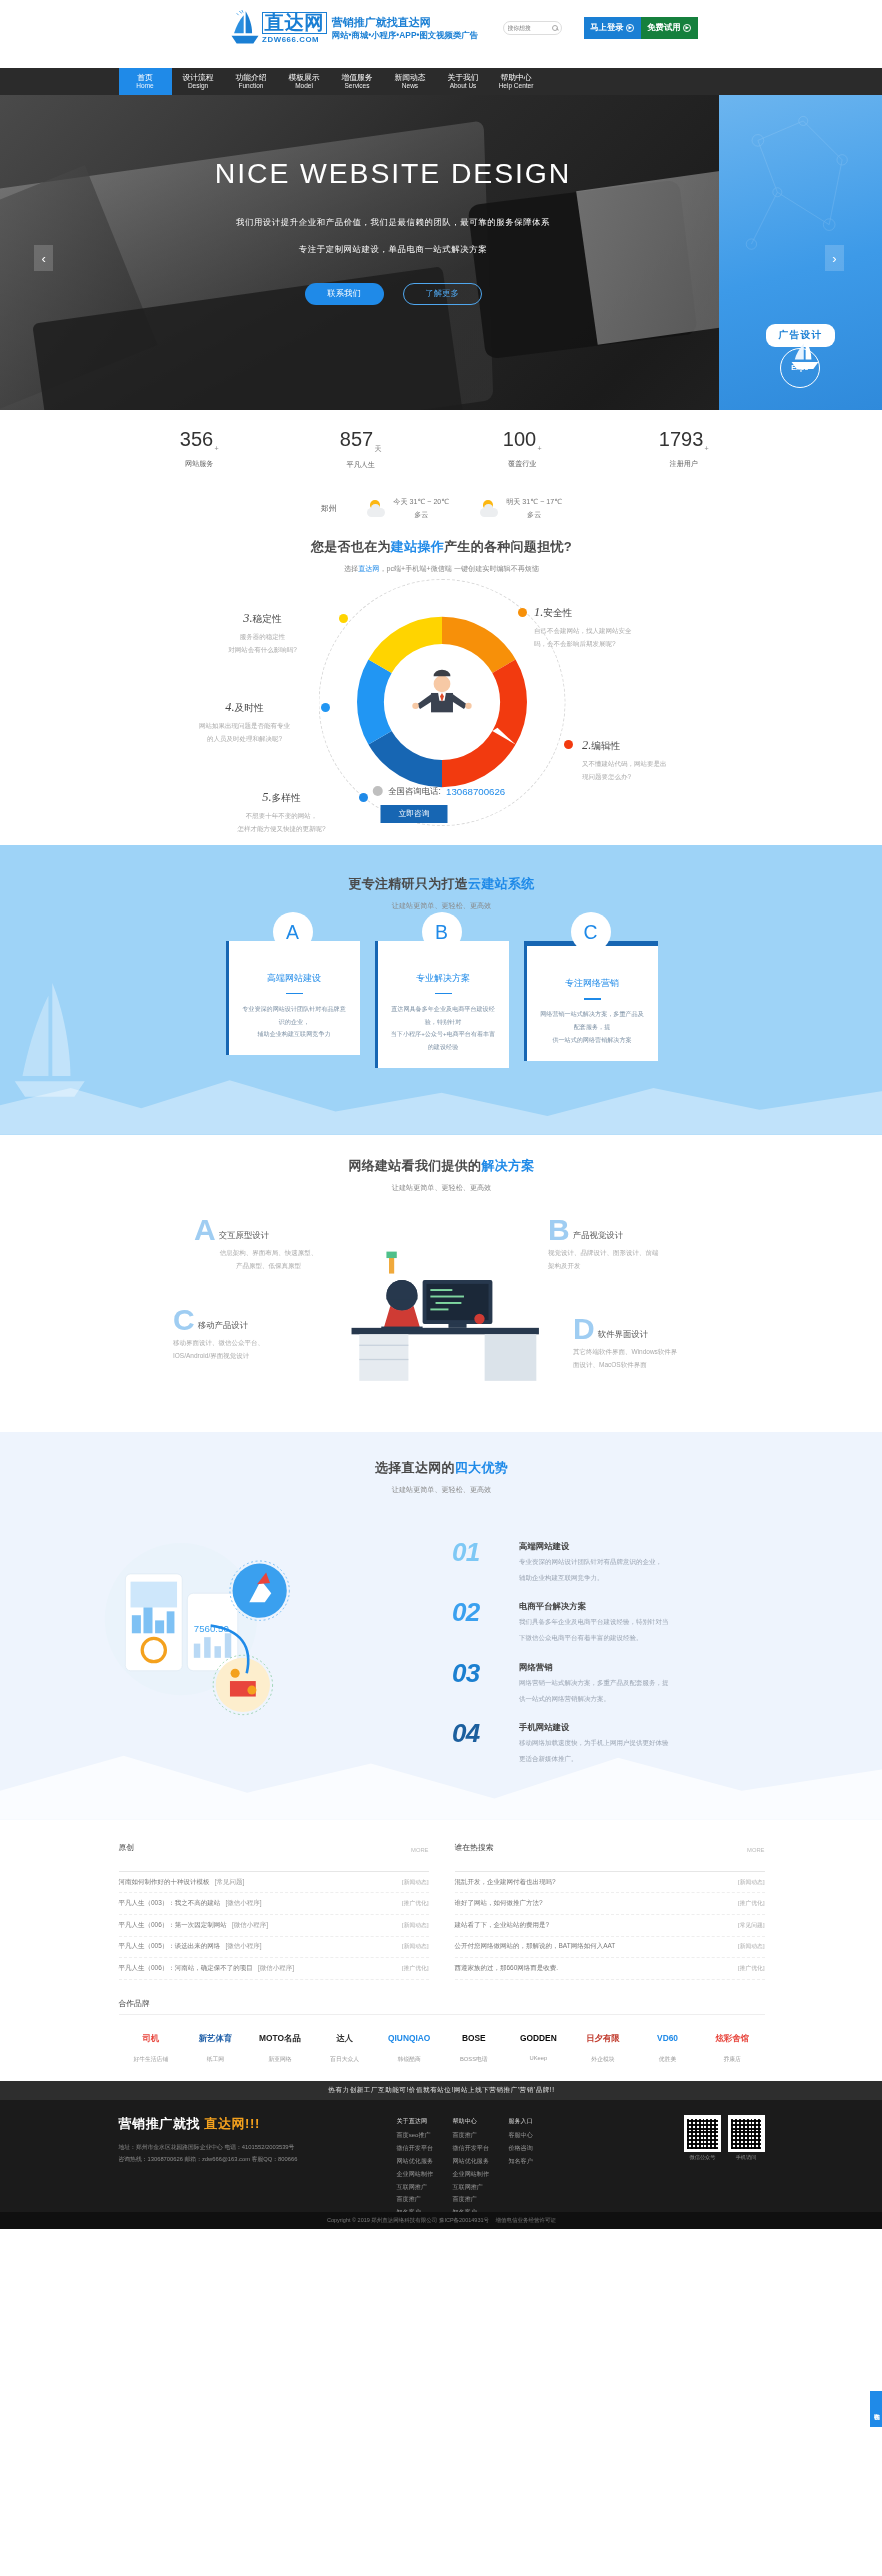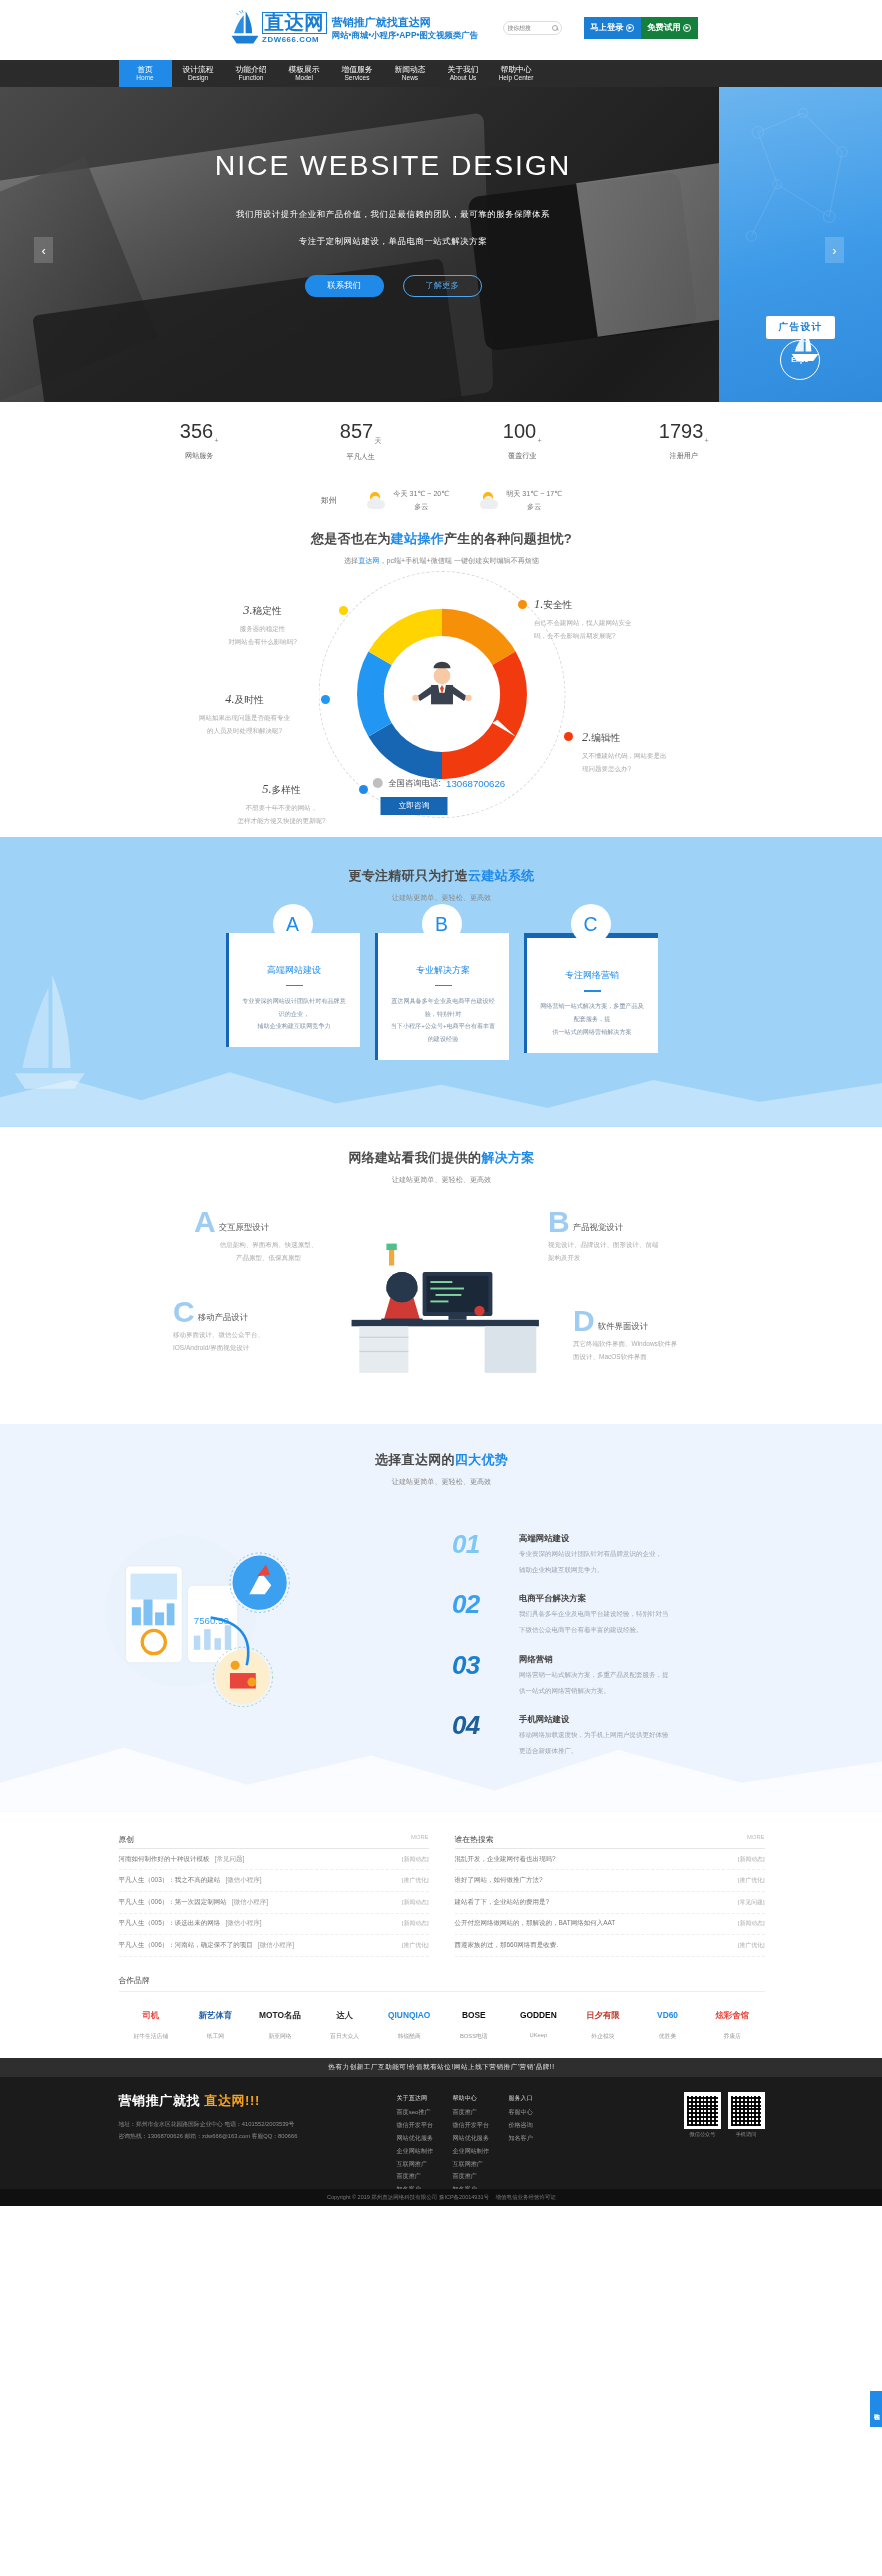--- a/index.html
+++ b/index.html
@@ -32,21 +32,21 @@
   .hdr-btns { margin-left:22px; display:flex; }
   .hdr-btn { width:57px; height:21.3px; display:flex; align-items:center; justify-content:center;
              color:#fff; font-size:8.4px; font-weight:bold; gap:2.6px; cursor:pointer;}
   .hdr-btn.blue { background:#1a7fd4; }
   .hdr-btn.orange { background:#15803d; }
   .arrowc { width:7.8px;height:7.8px;border-radius:50%;border:0.8px solid #fff;display:inline-flex;
             align-items:center;justify-content:center;font-size:4.5px;line-height:1;}
 
   
   .nav { height:27px; background:#2b2b2b; }
-  .nav-inner { width:646px; margin:4px auto; display:flex; }
+  .nav-inner { width:646px; margin:12px auto; display:flex; }
   .nav-item { width:53px; height:27px; display:flex; flex-direction:column; align-items:center;
               justify-content:center; color:#fff; cursor:pointer; line-height:1.25;}
   .nav-item .cn { font-size:7.8px; }
   .nav-item .en { font-size:6.5px; opacity:.92; }
   .nav-item.active { background:#1f8ae8; }
 
   
   .hero { height:315px; position:relative; overflow:hidden;
           background:linear-gradient(135deg,#4a4a4a 0%,#2a2a2a 40%,#1b1b1b 75%,#262626 100%);}
   .hero .kb { position:absolute; left:-39px; bottom:-26px; width:530px; height:278px;
@@ -57,21 +57,21 @@
   .hero .screen { position:absolute; left:-84px; top:103px; width:213px; height:194px;
                   background:linear-gradient(135deg,#5c5c5c,#2e2e2e); transform:rotate(-22deg); opacity:.7;}
   .hero .pad { position:absolute; right:194px; top:97px; width:213px; height:155px;
                background:#141414; transform:rotate(-7deg); border-radius:11.6px; opacity:.9;}
   .hero .book { position:absolute; right:103px; bottom:78px; width:194px; height:155px;
                 background:linear-gradient(120deg,#c9c9c9,#8c8c8c); transform:rotate(-8deg); opacity:.5;}
   .hero-right { position:absolute; right:0; top:0; width:164px; height:315px;
                 background:linear-gradient(165deg,#6cb5ef 0%,#3d9ae8 55%,#2f8adb 100%); }
   .hero-right .mol { position:absolute; inset:0; opacity:.25;}
   .ad-badge { position:absolute; right:48px; top:229px; width:69px; height:23px; background:#fff;
-              border-radius:2px; display:flex; align-items:center; justify-content:center;
+              border-radius:9px; display:flex; align-items:center; justify-content:center;
               color:#1a7fd4; font-size:9.7px; font-weight:bold; letter-spacing:1.3px;}
   .stamp { position:absolute; right:63px; top:253px; width:40px; height:40px; border-radius:50%;
            border:1.3px solid #fff; color:#fff; display:flex; align-items:center; justify-content:center;
            font-size:7.1px; font-weight:bold; }
   .boat-white { position:absolute; right:63px; bottom:37px; }
   .hero-txt { position:absolute; left:0; right:0; top:62px; text-align:center; color:#fff; z-index:5;
               padding-right:97px;}
   .hero-h1 { font-size:28.4px; font-weight:normal; letter-spacing:1.9px; }
   .hero-p { font-size:8.4px; margin-top:27px; letter-spacing:0.6px;}
   .hero-p2 { font-size:8.4px; margin-top:15.5px; letter-spacing:0.6px;}
@@ -174,22 +174,22 @@
   .adv-num { font-size:26px; font-weight:bold; font-style:italic; line-height:.9; width:54px; flex:none;
              font-family:"Liberation Sans",sans-serif; letter-spacing:-0.6px;}
   .adv-txt .h { font-size:8.4px; color:#444; font-weight:bold;}
   .adv-txt .p { font-size:6.5px; color:#9aa4b2; line-height:1.9; margin-top:3.9px;}
   .adv-art { position:absolute; left:97px; top:103px; width:213px; height:194px;}
 
   
   .news-sec { background:#fff; padding-top:22px; }
   .news-wrap { width:646px; margin:0 auto; display:flex; gap:26px;}
   .news-col { flex:1; }
-  .news-head { display:flex; align-items:flex-start; justify-content:space-between;
-               border-bottom:0.6px solid #e6e6e6; padding-bottom:3px;}
+  .news-head { display:flex; align-items:flex-end; justify-content:space-between;
+               border-bottom:0.6px solid #e6e6e6; padding-bottom:18px;}
   .news-head .t { font-size:7.8px; color:#444;}
   .news-head .m { font-size:5.8px; color:#bbb;}
   .news-row { display:flex; align-items:center; justify-content:space-between;
               border-bottom:0.6px dashed #eee; padding:5.8px 0; font-size:6.5px; color:#777;}
   .news-row .left { display:flex; gap:5.2px; }
   .news-row .tag { color:#999; }
   .news-row .r { color:#aaa; font-size:5.8px;}
 
   
   .part-sec { background:#fff; padding-top:18px; }

